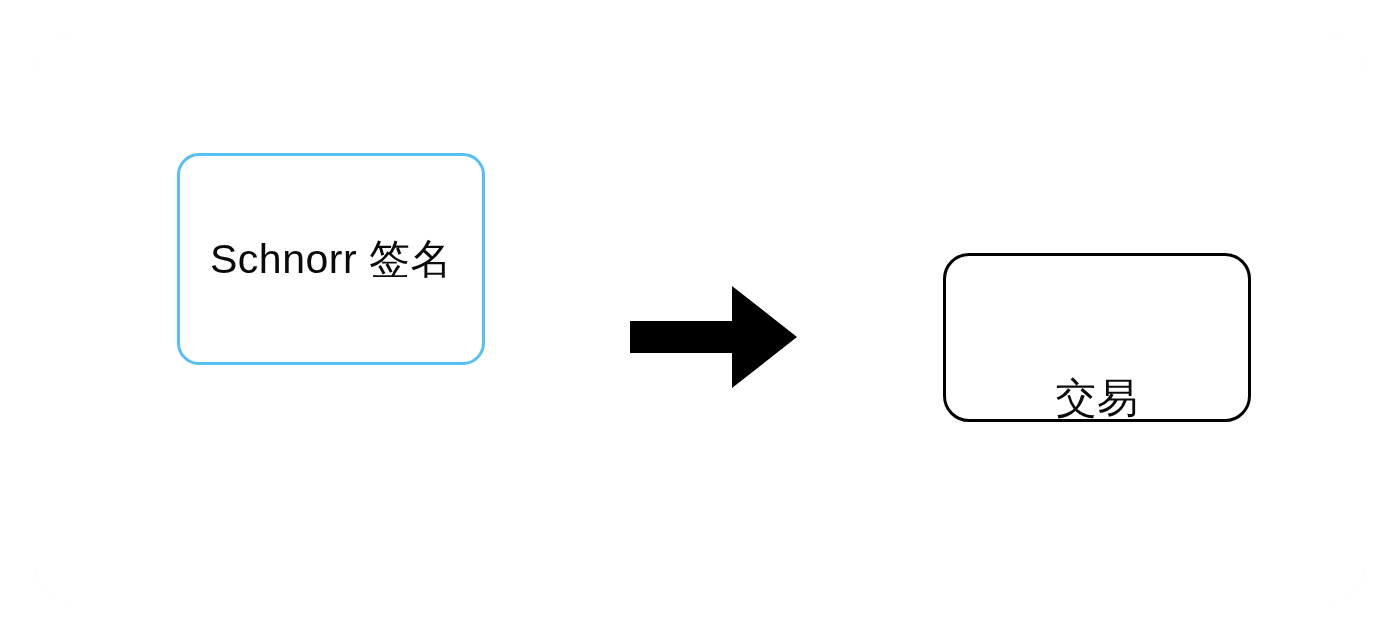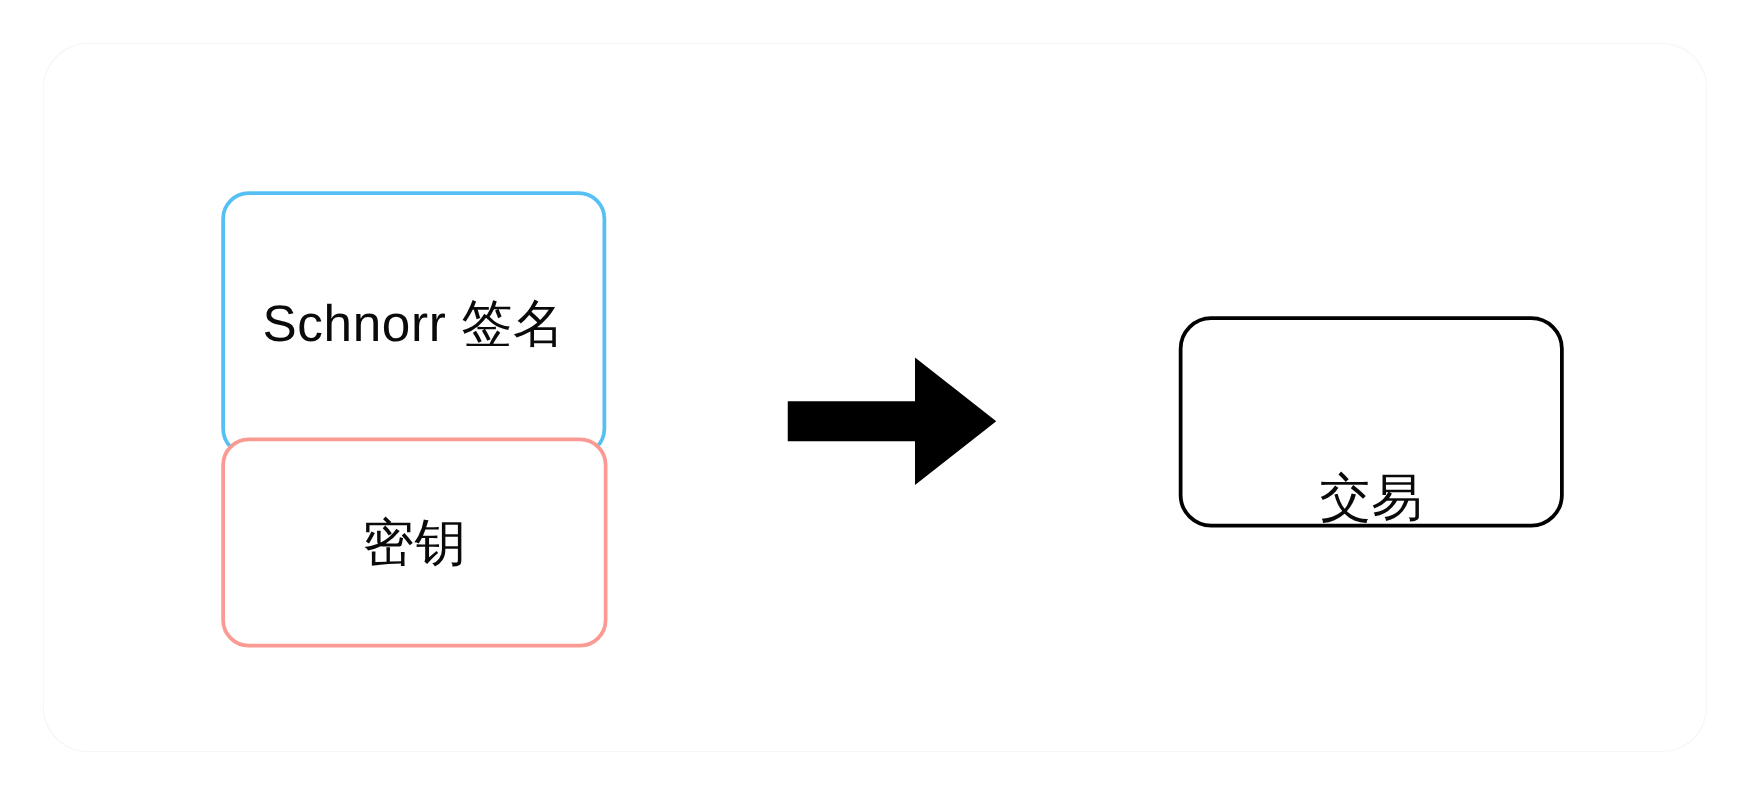--- a/index.html
+++ b/index.html
@@ -75,23 +75,20 @@
 </style>
 </head>
 <body>
 
 <div class="canvas-card">
 
   <div class="node node-schnorr" style="border-color: rgb(86, 192, 245);">
     <span>Schnorr 签名</span>
   </div>
 
-  <div class="node node-key" style="border-color: rgb(250, 154, 146);">
-    <span>密钥</span>
-  </div>
 
   <div class="arrow-wrap">
     <svg viewBox="0 0 167 102" xmlns="http://www.w3.org/2000/svg">
       <polygon points="0,35 102,35 102,0 167,51 102,102 102,67 0,67" fill="#000000"></polygon>
     </svg>
   </div>
 
   <div class="node node-transaction" style="border-color: rgb(0, 0, 0);">
     <span>交易</span>
   </div>

